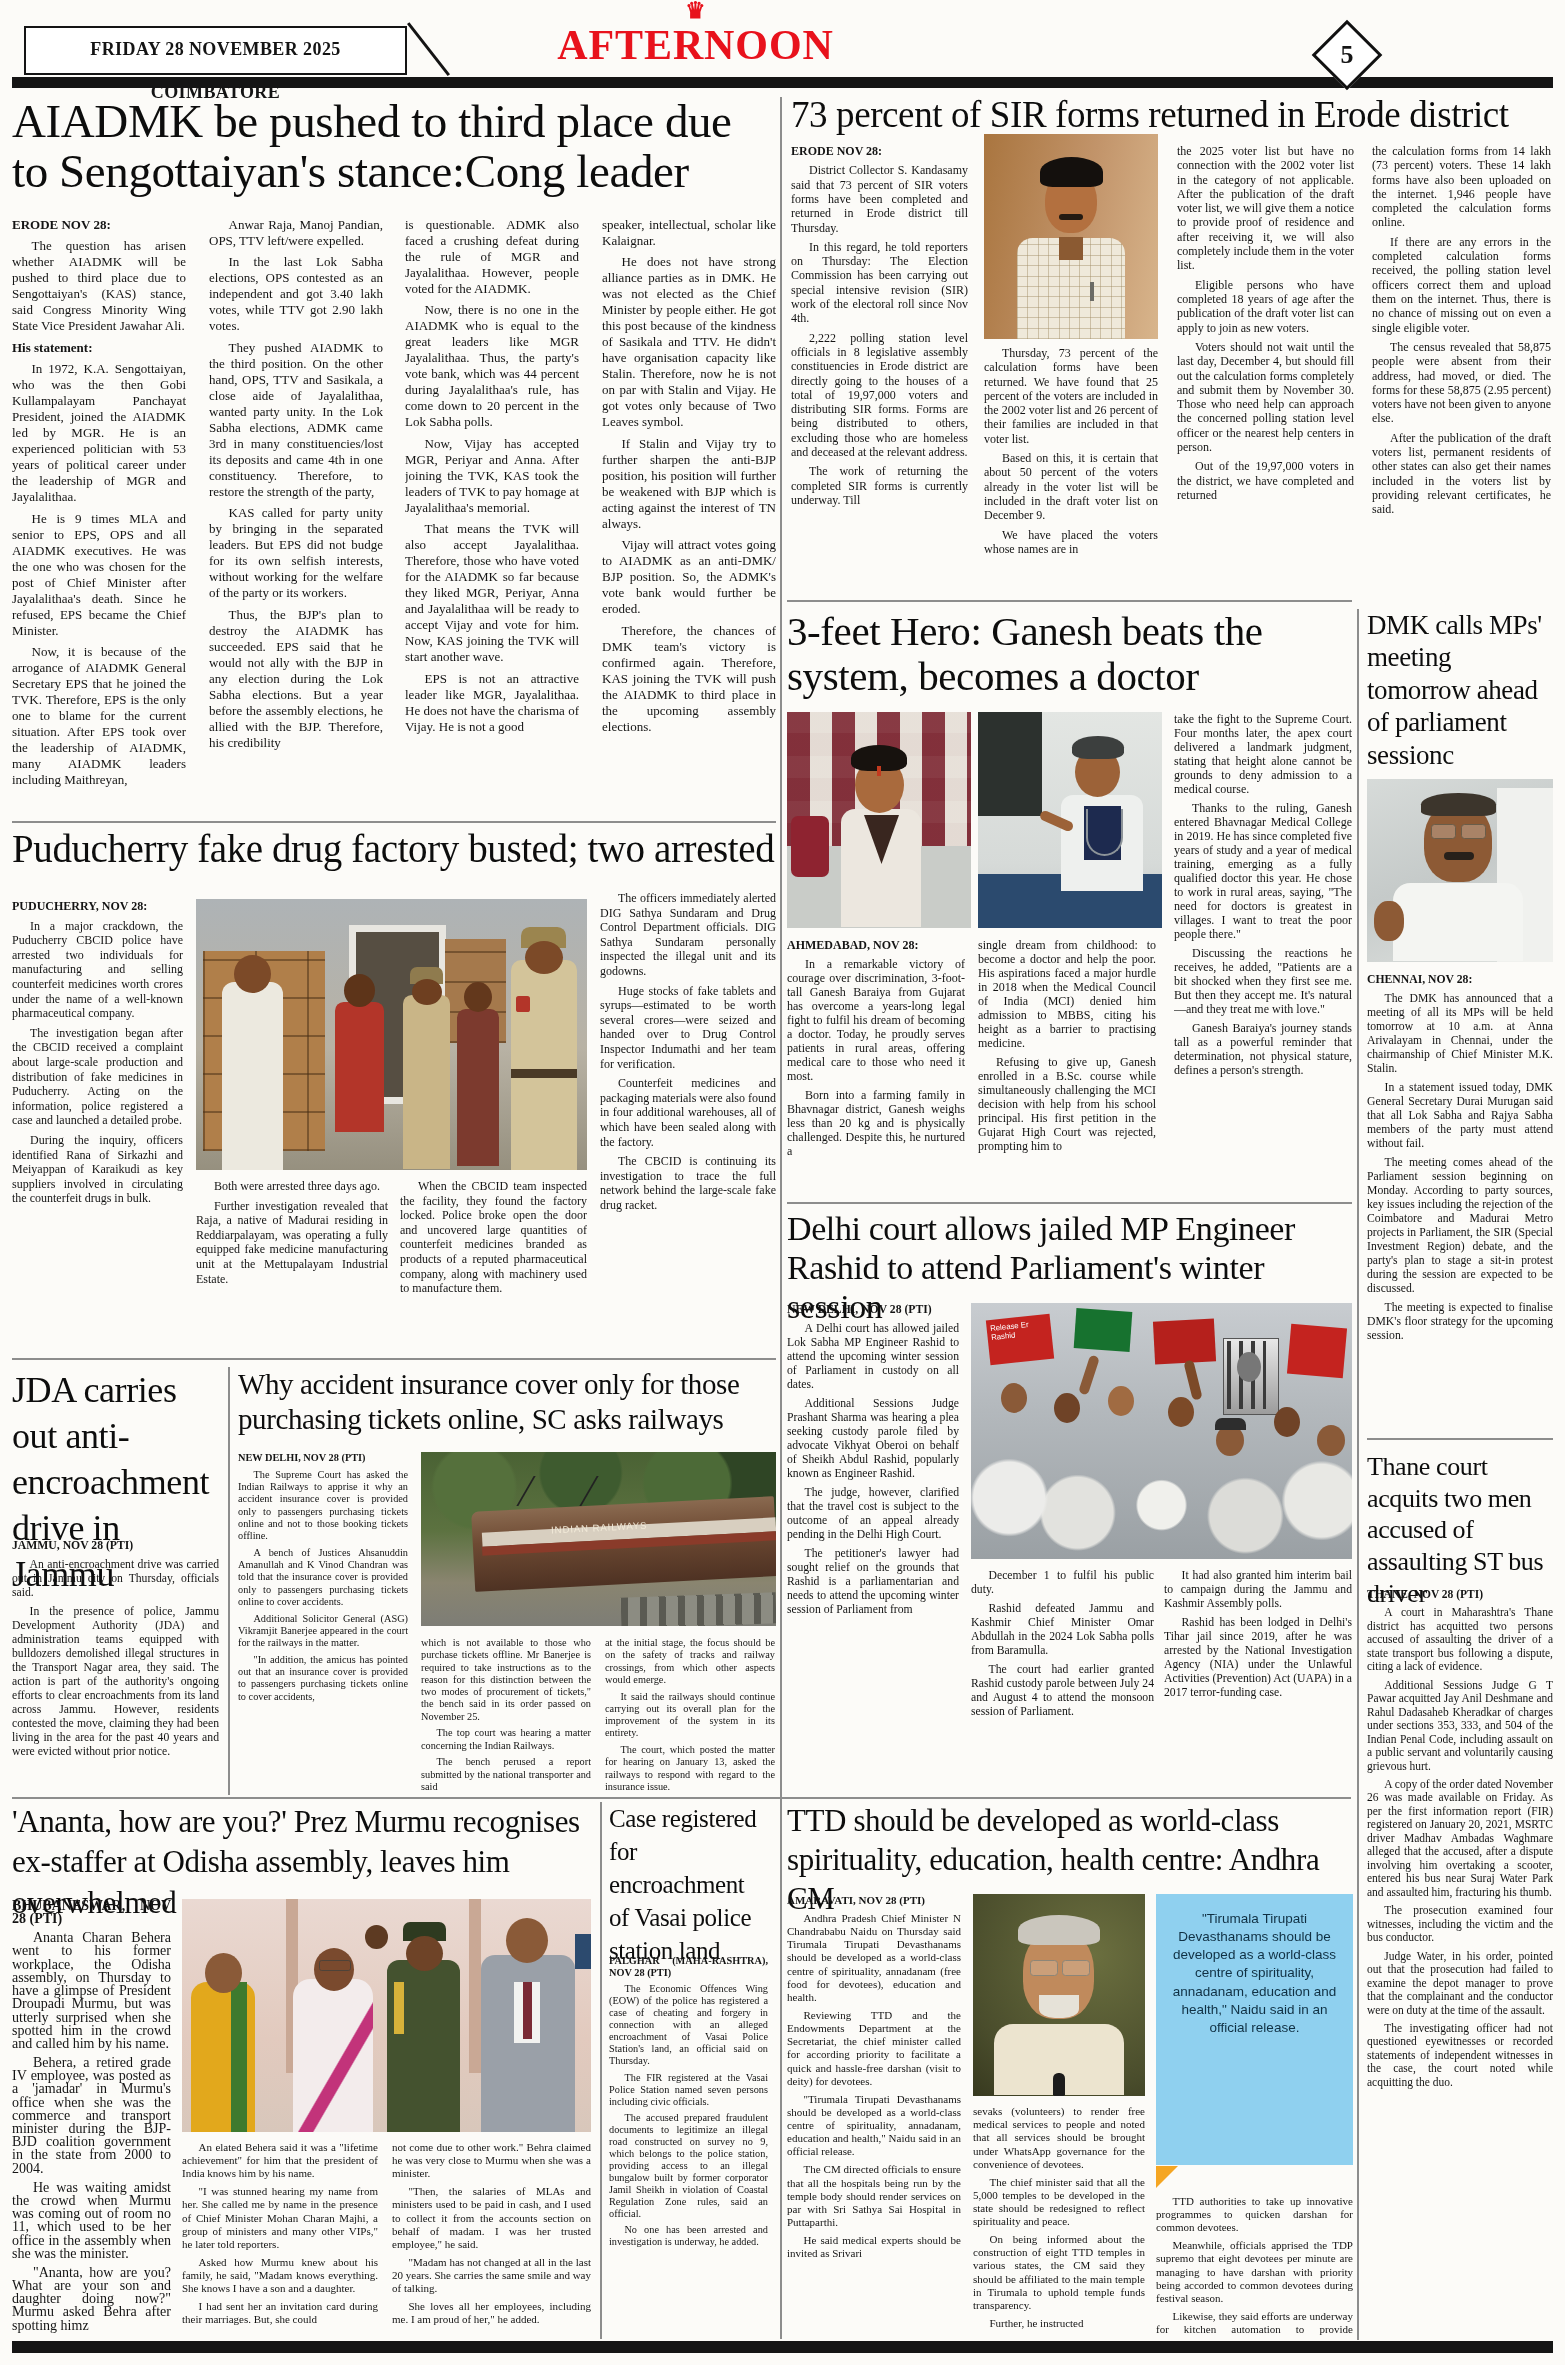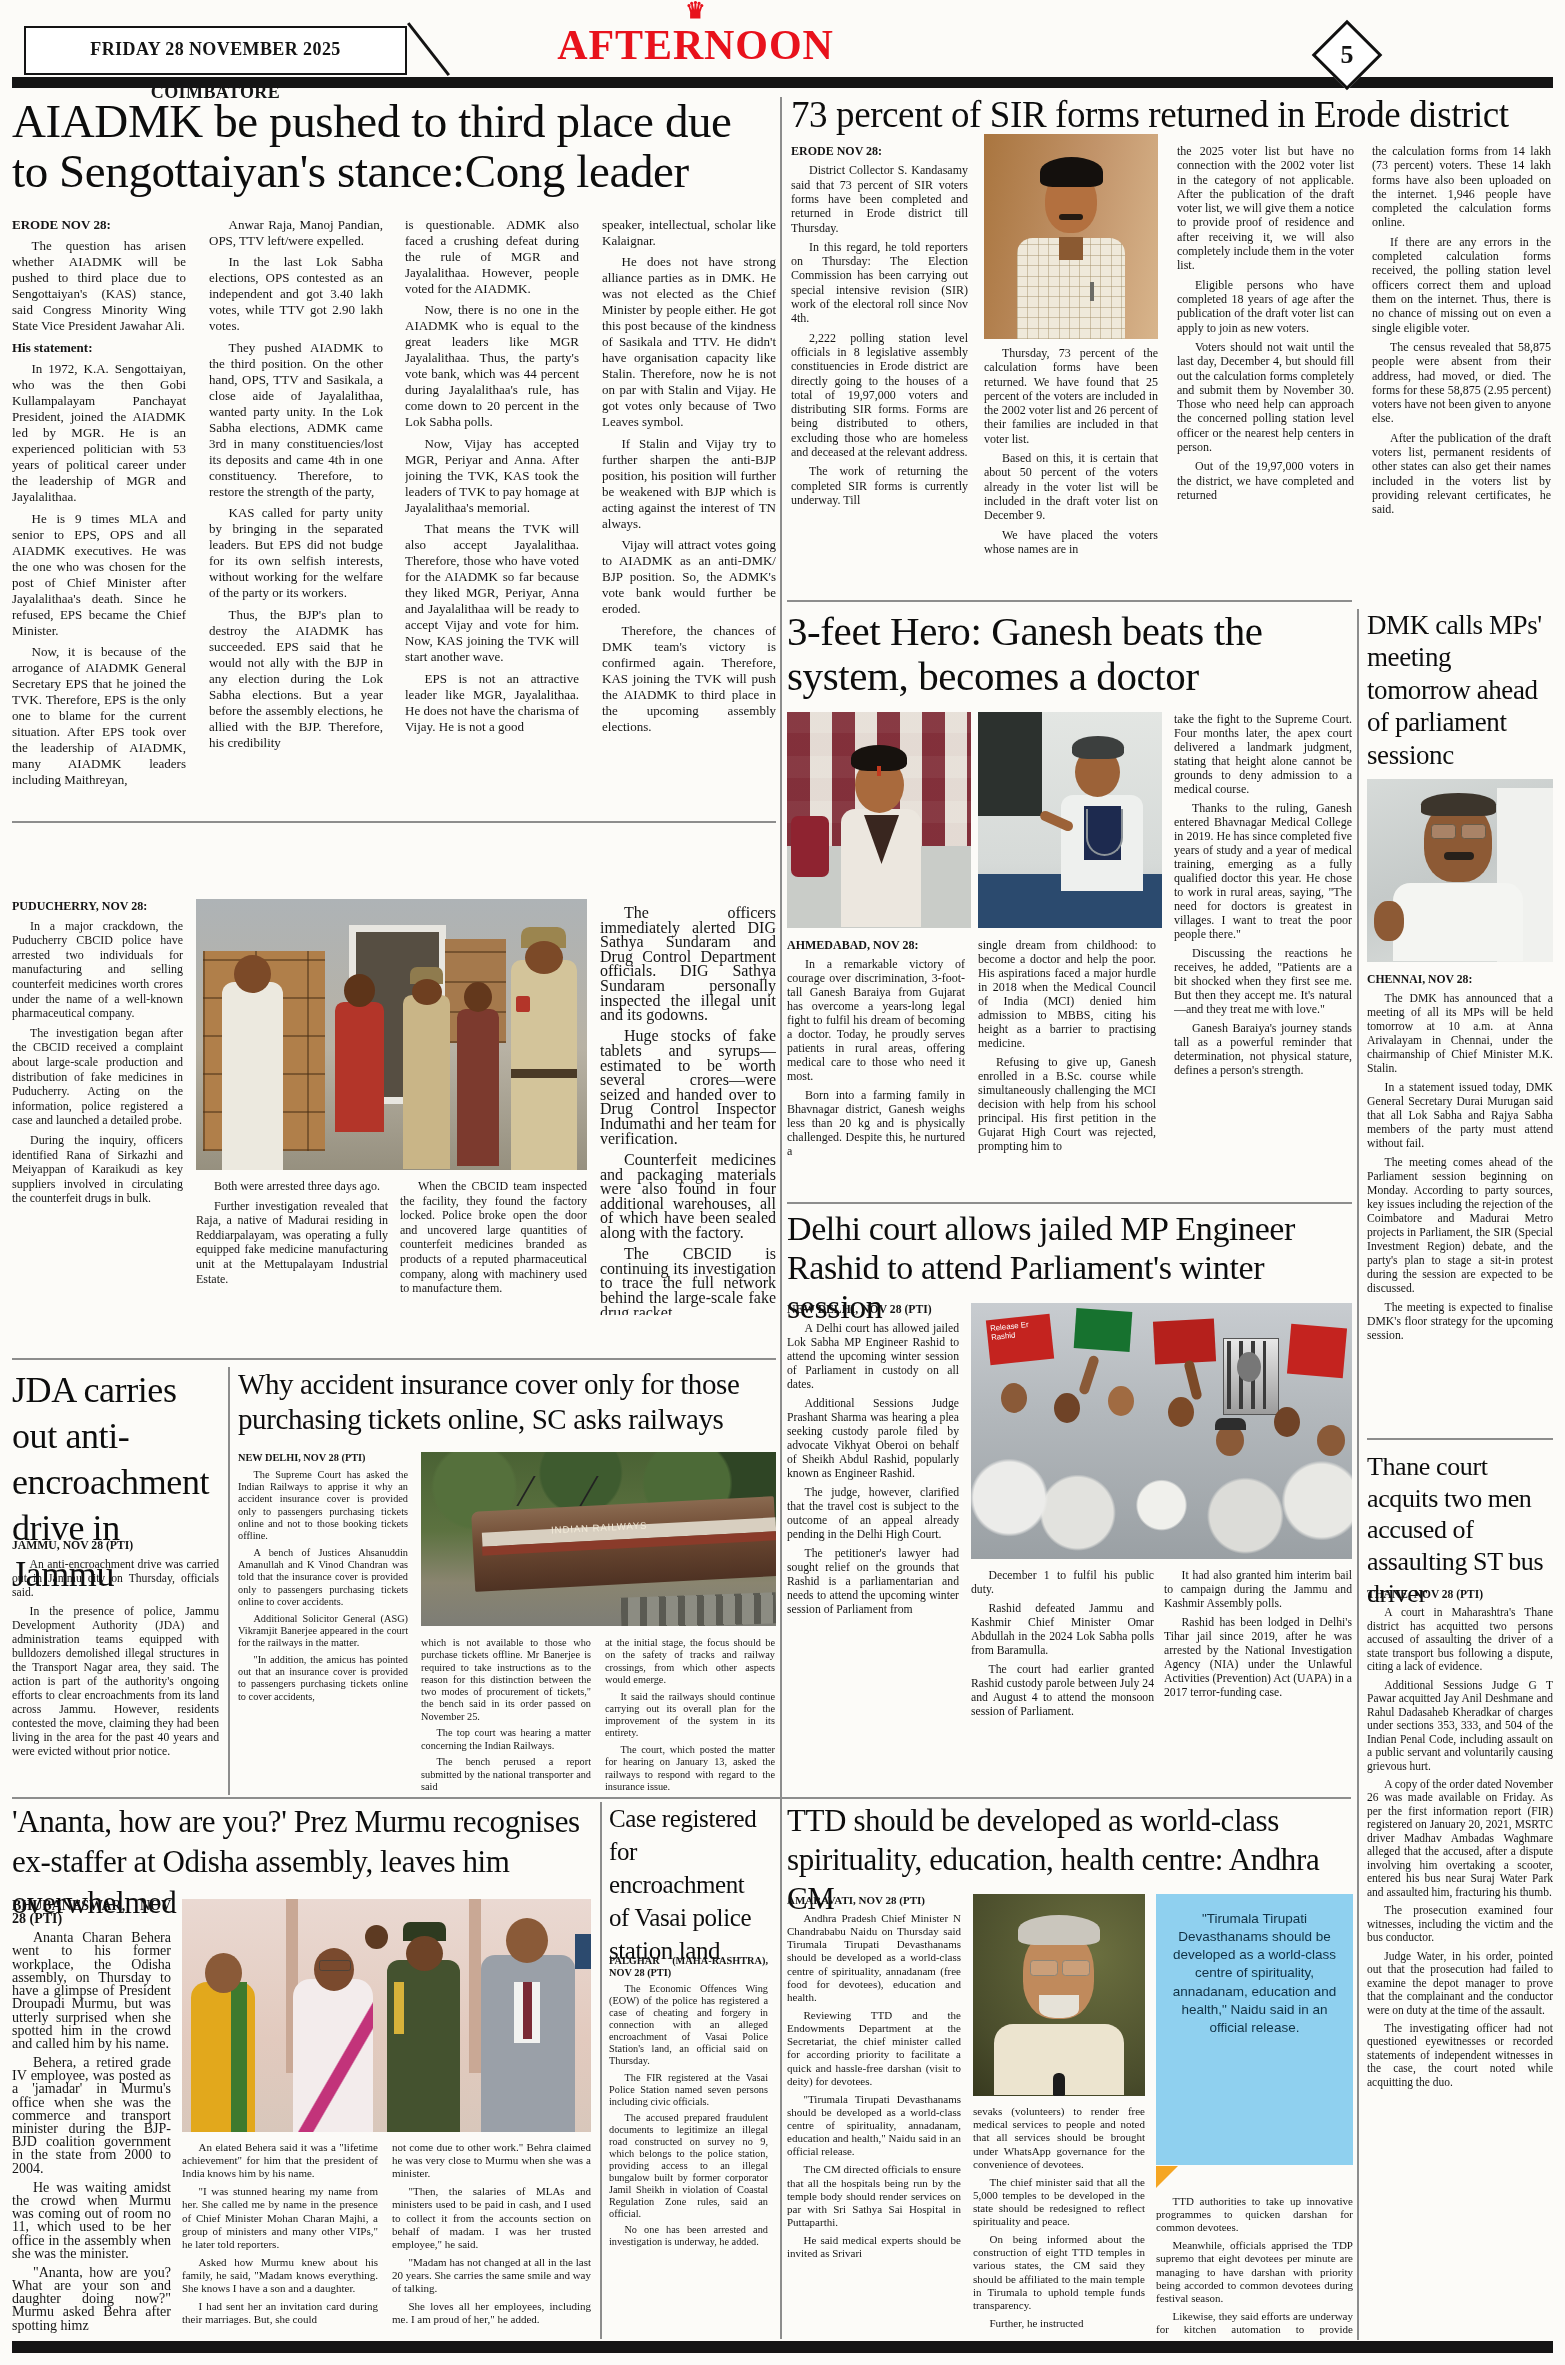--- a/index.html
+++ b/index.html
@@ -191,20 +191,21 @@
         <p>A court in Maharashtra's Thane district has acquitted two persons accused of assaulting the driver of a state transport bus following a dispute, citing a lack of evidence.</p>
         <p>Additional Sessions Judge G T Pawar acquitted Jay Anil Deshmane and Rahul Dadasaheb Kheradkar of charges under sections 353, 333, and 504 of the Indian Penal Code, including assault on a public servant and voluntarily causing grievous hurt.</p>
         <p>A copy of the order dated November 26 was made available on Friday. As per the first information report (FIR) registered on January 20, 2021, MSRTC driver Madhav Ambadas Waghmare alleged that the accused, after a dispute involving him overtaking a scooter, entered his bus near Suraj Water Park and assaulted him, fracturing his thumb.</p>
         <p>The prosecution examined four witnesses, including the victim and the bus conductor.</p>
         <p>Judge Water, in his order, pointed out that the prosecution had failed to examine the depot manager to prove that the complainant and the conductor were on duty at the time of the assault.</p>
         <p>The investigating officer had not questioned eyewitnesses or recorded statements of independent witnesses in the case, the court noted while acquitting the duo.</p>
       </div>
   </div>
 
   <div class="abs" style="left:12px;top:828px;width:764px;height:527px;">
+    <div class="hl" style="font-size:39px;line-height:1.1;white-space:nowrap;">Puducherry fake drug factory busted; two arrested</div>
     <div class="abs col" style="left:0;top:71px;width:171px;height:409px;font-size:12px;line-height:14.6px;">
         <p class="sub">PUDUCHERRY, NOV 28:</p>
         <p>In a major crackdown, the Puducherry CBCID police have arrested two individuals for manufacturing and selling counterfeit medicines worth crores under the name of a well-known pharmaceutical company.</p>
         <p>The investigation began after the CBCID received a complaint about large-scale production and distribution of fake medicines in Puducherry. Acting on the information, police registered a case and launched a detailed probe.</p>
         <p>During the inquiry, officers identified Rana of Sirkazhi and Meiyappan of Karaikudi as key suppliers involved in circulating the counterfeit drugs in bulk.</p>
       </div>
     <div class="ph" style="left:184px;top:71px;width:391px;height:271px;">
       <div style="left:0;top:0;width:100%;height:100%;background:linear-gradient(180deg,#aeb3b6 0%,#b8b2a4 55%,#96907f 100%);"></div>
       <div style="left:153px;top:26px;width:83px;height:165px;background:#564e42;border:7px solid #e8e6e0;"></div>
       <div style="left:7px;top:52px;width:122px;height:200px;background:#b07f4a;
@@ -226,21 +227,21 @@
       <div style="left:320px;top:97px;width:14px;height:15.7px;background:#b33529;border-radius:2.6px;"></div>
       <div style="left:315px;top:170px;width:66px;height:8.7px;background:#4a3a26;"></div>
     </div>
     <div class="abs col" style="left:184px;top:351px;width:192px;height:129px;font-size:12px;line-height:14.6px;">
         <p>Both were arrested three days ago.</p>
         <p>Further investigation revealed that Raja, a native of Madurai residing in Reddiarpalayam, was operating a fully equipped fake medicine manufacturing unit at the Mettupalayam Industrial Estate.</p>
       </div>
     <div class="abs col" style="left:388px;top:351px;width:187px;height:129px;font-size:12px;line-height:14.6px;">
         <p>When the CBCID team inspected the facility, they found the factory locked. Police broke open the door and uncovered large quantities of counterfeit medicines branded as products of a reputed pharmaceutical company, along with machinery used to manufacture them.</p>
       </div>
-    <div class="abs col" style="left:588px;top:78px;width:176px;height:409px;font-size:16px;line-height:14.6px;">
+    <div class="abs col" style="left:588px;top:63px;width:176px;height:409px;font-size:12px;line-height:14.6px;">
         <p>The officers immediately alerted DIG Sathya Sundaram and Drug Control Department officials. DIG Sathya Sundaram personally inspected the illegal unit and its godowns.</p>
         <p>Huge stocks of fake tablets and syrups—estimated to be worth several crores—were seized and handed over to Drug Control Inspector Indumathi and her team for verification.</p>
         <p>Counterfeit medicines and packaging materials were also found in four additional warehouses, all of which have been sealed along with the factory.</p>
         <p>The CBCID is continuing its investigation to trace the full network behind the large-scale fake drug racket.</p>
       </div>
   </div>
 
   <div class="abs" style="left:12px;top:1367px;width:209px;height:428px;">
     <div class="hl" style="font-size:36px;line-height:1.28;">JDA carries out anti-encroachment drive in Jammu</div>
     <div class="abs col" style="left:0;top:172px;width:207px;height:252px;font-size:11.7px;line-height:14px;">

